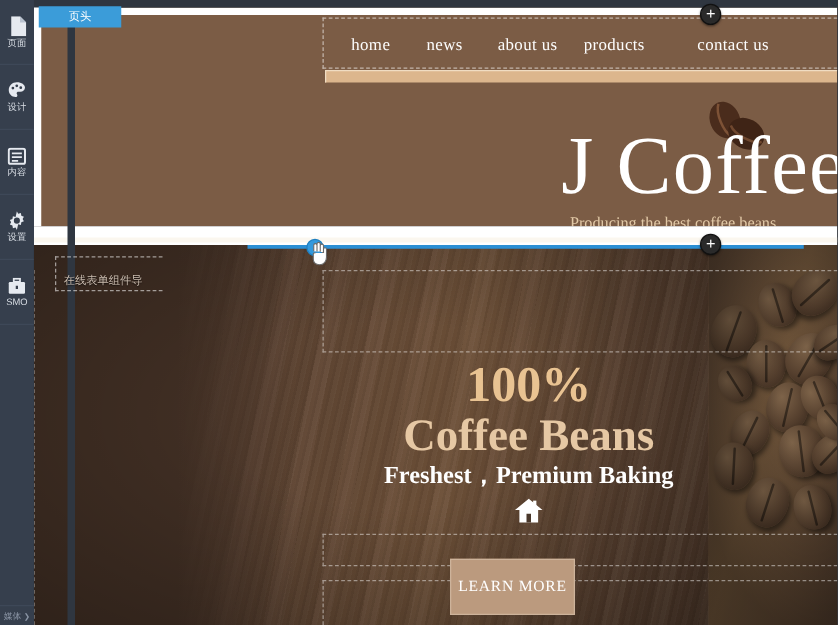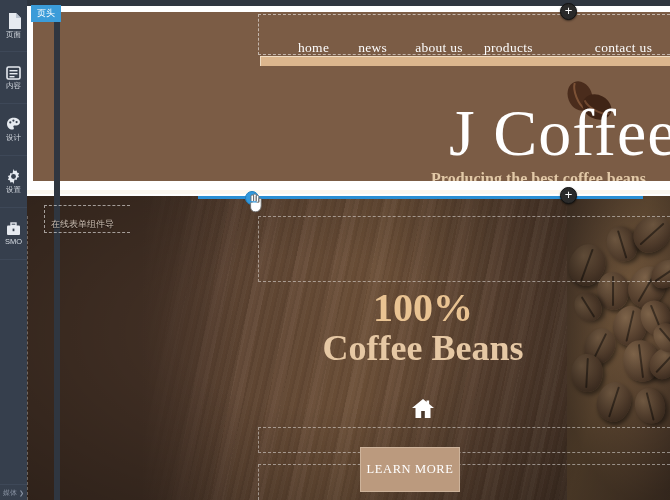--- a/index.html
+++ b/index.html
@@ -71,37 +71,37 @@
   }
 
   
   #nav-box {
     position: absolute; left: 231px; top: 8px;
     width: 412px; height: 41px;
     border: 1px dashed rgba(255,255,255,0.55);
     border-right: none;
   }
   #nav {
-    position: absolute; left: 231px; top: 22px;
+    position: absolute; left: 214px; top: 22px;
     width: 412px; height: 28px;
-    display: flex; align-items: flex-end;
+    display: flex; align-items: flex-start;
   }
   #nav .nav-item {
     color: #fdfdfd;
     font-family: "Liberation Serif", serif;
     font-size: 13.5px;
     letter-spacing: .3px;
     cursor: pointer;
     white-space: nowrap;
   }
   #nav .nav-item.i0 { margin-left: 40px; }
   #nav .nav-item.i1 { margin-left: 29px; }
   #nav .nav-item.i2 { margin-left: 28px; }
   #nav .nav-item.i3 { margin-left: 21px; }
-  #nav .nav-item.i4 { margin-left: 62px; }
+  #nav .nav-item.i4 { margin-left: 42px; }
 
   #nav-underbar {
     position: absolute; left: 233px; top: 50px;
     width: 410px; height: 10px;
     background: #dcb68d;
     border-top: 1px solid #f0dcc2;
     border-left: 1px solid #f0dcc2;
   }
 
   
@@ -116,22 +116,22 @@
     color: #ffffff;
     white-space: nowrap;
     letter-spacing: 1px;
   }
   #beans-logo { position: absolute; left: 152px; top: 10px; }
   #tagline {
     position: absolute; left: 0; top: 100px;
     width: 263px;
     text-align: center;
     font-family: "Liberation Serif", serif;
-    font-weight: bold;
-    font-size: 16px;
+    font-weight: normal;
+    font-size: 13px;
     color: #e2c9a7;
     white-space: nowrap;
   }
 
   
   #sep-band {
     position: absolute; left: 0; top: 181px;
     width: 643px; height: 15px;
     background: #ffffff;
   }
@@ -276,21 +276,21 @@
     width: 86px; height: 28px;
     border: 1px dashed rgba(255,255,255,0.55);
     border-right: none;
     z-index: 13;
   }
 
   
   #tab-header {
     position: absolute; left: 31px; top: 5px;
     height: 17px;
-    padding: 0 6px;
+    padding: 0 24px;
     background: #3b9cd9;
     color: #ffffff;
     font-size: 9px;
     display: flex; align-items: center; justify-content: center;
     z-index: 50;
     cursor: pointer;
   }
   .plus-btn {
     position: absolute;
     width: 17px; height: 17px;
@@ -335,40 +335,40 @@
         <svg width="14" height="16" viewBox="0 0 14 16">
             <path d="M2 0h7l5 5v11H2z" fill="#e6eaf0"></path>
             <path d="M9 0l5 5H9z" fill="#b9c2cf"></path>
           </svg>
       </span>
       <span class="sb-lab">页面</span>
     </div>
 
     <div class="sb-item">
       <span class="sb-ico">
+        <svg width="15" height="15" viewBox="0 0 15 15">
+            <path d="M7.5.8C3.8.8 1 3.5 1 7c0 3.4 2.6 5.6 5.4 5.6 1 0 1.5-.6 1.5-1.3 0-.8-.6-1-.6-1.7 0-.7.6-1.2 1.4-1.2h1.6c2 0 3.7-1.3 3.7-3.4C14 2.8 11.3.8 7.5.8z" fill="#e6eaf0"></path>
+            <circle cx="4.3" cy="5.4" r="1.1" fill="#363f4d"></circle>
+            <circle cx="7.4" cy="3.6" r="1.1" fill="#363f4d"></circle>
+            <circle cx="10.6" cy="5.1" r="1.1" fill="#363f4d"></circle>
+          </svg>
+      </span>
+      <span class="sb-lab">设计</span>
+    </div>
+
+    <div class="sb-item">
+      <span class="sb-ico">
         <svg width="15" height="14" viewBox="0 0 15 14">
             <rect x="1" y="1" width="13" height="12" rx="1.5" fill="none" stroke="#e6eaf0" stroke-width="1.6"></rect>
             <rect x="3.5" y="4" width="8" height="1.4" fill="#e6eaf0"></rect>
             <rect x="3.5" y="7" width="8" height="1.4" fill="#e6eaf0"></rect>
             <rect x="3.5" y="10" width="5" height="1.4" fill="#e6eaf0"></rect>
           </svg>
       </span>
       <span class="sb-lab">内容</span>
-    </div>
-
-    <div class="sb-item">
-      <span class="sb-ico">
-        <svg width="15" height="15" viewBox="0 0 15 15">
-            <path d="M7.5.8C3.8.8 1 3.5 1 7c0 3.4 2.6 5.6 5.4 5.6 1 0 1.5-.6 1.5-1.3 0-.8-.6-1-.6-1.7 0-.7.6-1.2 1.4-1.2h1.6c2 0 3.7-1.3 3.7-3.4C14 2.8 11.3.8 7.5.8z" fill="#e6eaf0"></path>
-            <circle cx="4.3" cy="5.4" r="1.1" fill="#363f4d"></circle>
-            <circle cx="7.4" cy="3.6" r="1.1" fill="#363f4d"></circle>
-            <circle cx="10.6" cy="5.1" r="1.1" fill="#363f4d"></circle>
-          </svg>
-      </span>
-      <span class="sb-lab">设计</span>
     </div>
 
     <div class="sb-item">
       <span class="sb-ico">
         <svg width="15" height="15" viewBox="0 0 16 16">
             <path d="M8 0l1.1 2.1 2.3-.6.4 2.3 2.2.8-1.1 2 1.1 2-2.2.8-.4 2.3-2.3-.6L8 16l-1.1-2.1-2.3.6-.4-2.3-2.2-.8 1.1-2-1.1-2 2.2-.8.4-2.3 2.3.6z" fill="#e6eaf0"></path>
             <circle cx="8" cy="8" r="2.6" fill="#363f4d"></circle>
           </svg>
       </span>
       <span class="sb-lab">设置</span>
@@ -458,20 +458,21 @@
       <div class="dbox" id="dbox-mid"></div>
       <div class="dbox" id="dbox-bot"></div>
       <div class="dbox" id="dbox-far-left"></div>
 
       <div id="form-note-box"></div>
       <div id="form-note">在线表单组件导</div>
 
       <div id="hero-text">
         <div id="h-100">100%</div>
         <div id="h-beans">Coffee Beans</div>
+        <div id="h-fresh">Freshest，Premium Baking</div>
       </div>
 
       <div id="home-ico">
         <span>
           <svg width="24" height="21" viewBox="0 0 24 21">
             <path d="M12 1 L23 10 H19.5 V20 H4.5 V10 H1 Z" fill="#ffffff"></path>
             <rect x="15.5" y="2.5" width="2.6" height="5" fill="#ffffff"></rect>
             <rect x="10.2" y="13" width="3.6" height="7" fill="#4a382b"></rect>
           </svg>
         </span>

